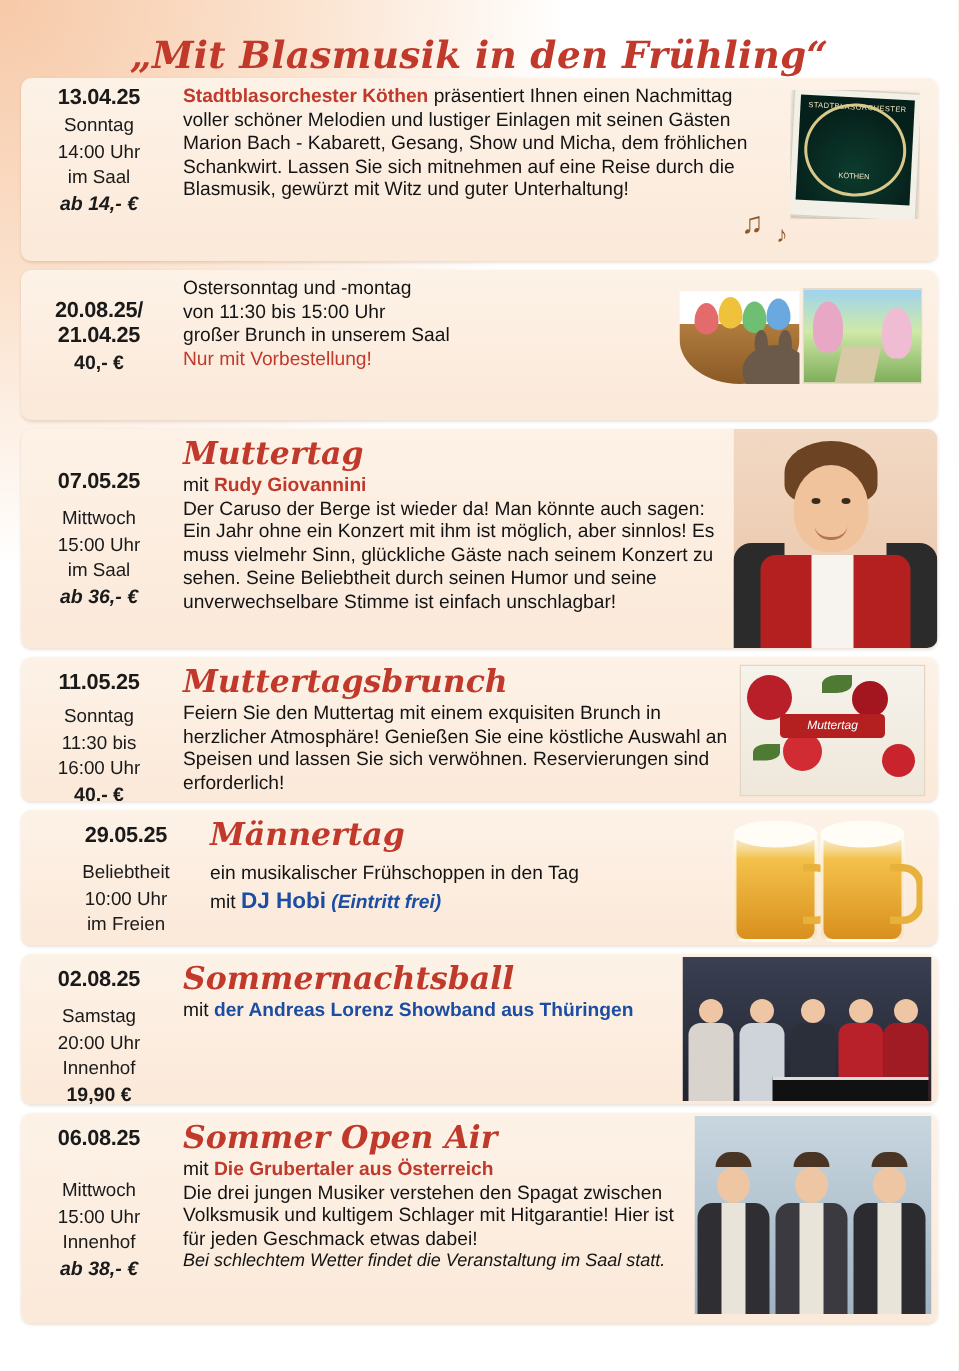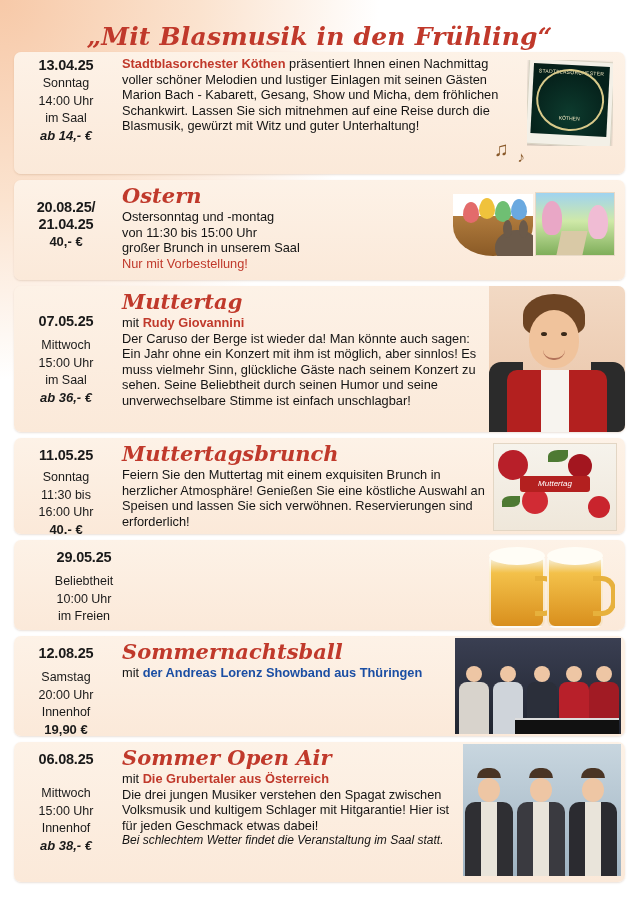--- a/index.html
+++ b/index.html
@@ -265,21 +265,20 @@
   </div>
 
   <div class="block" style="top:180px;height:100px;">
     <div class="row">
       <div class="datecol">
         <div class="date" style="margin-top:14px;">20.08.25/</div>
         <div class="date">21.04.25</div>
         <div class="price">40,- €</div>
       </div>
       <div class="textcol" style="padding-right:176px;">
-        <div class="evtitle">Ostern</div>
         <div class="body">Ostersonntag und -montag</div>
         <div class="body">von 11:30 bis 15:00 Uhr</div>
         <div class="body">großer Brunch in unserem Saal</div>
         <div class="body"><span class="redn">Nur mit Vorbestellung!</span></div>
       </div>
     </div>
 
     <div class="photo" style="top:14px;right:92px;">
       <div class="basket">
         <div class="eggs">
@@ -363,39 +362,47 @@
   </div>
 
   <div class="block" style="top:540px;height:90px;padding-left:18px;">
     <div class="row">
       <div class="datecol">
         <div class="date" style="margin-top:4px;">29.05.25</div>
         <div class="dmeta" style="margin-top:8px;">Beliebtheit</div>
         <div class="dmeta">10:00 Uhr</div>
         <div class="dmeta">im Freien</div>
       </div>
+      <div class="textcol" style="padding-right:146px;">
+        <div class="evtitle">Männertag</div>
+        <div class="body" style="margin-top:6px;">ein musikalischer Frühschoppen in den Tag</div>
+        <div class="body" style="margin-top:3px;">
+          <span>mit </span><span class="blue" style="font-size:15px;">DJ Hobi</span>
+          <span class="bolditalblue">(Eintritt frei)</span>
+        </div>
+      </div>
     </div>
     <div class="photo" style="top:4px;right:10px;">
       <div class="beerwrap">
         <div class="mug" style="left:4px;">
             <div class="foam"></div>
             <div class="handle"></div>
           </div>
         <div class="mug" style="left:62px;">
             <div class="foam"></div>
             <div class="handle"></div>
           </div>
       </div>
     </div>
   </div>
 
   <div class="block" style="top:636px;height:100px;">
     <div class="row">
       <div class="datecol">
-        <div class="date" style="margin-top:4px;">12.08.25</div>
+        <div class="date" style="margin-top:4px;">02.08.25</div>
         <div class="dmeta" style="margin-top:8px;">Samstag</div>
         <div class="dmeta">20:00 Uhr</div>
         <div class="dmeta">Innenhof</div>
         <div class="price">19,90 €</div>
       </div>
       <div class="textcol" style="padding-right:72px;">
         <div class="evtitle">Sommernachtsball</div>
         <div class="body">
           <span>mit </span><span class="blue">der Andreas Lorenz Showband aus Thüringen</span>
         </div>

